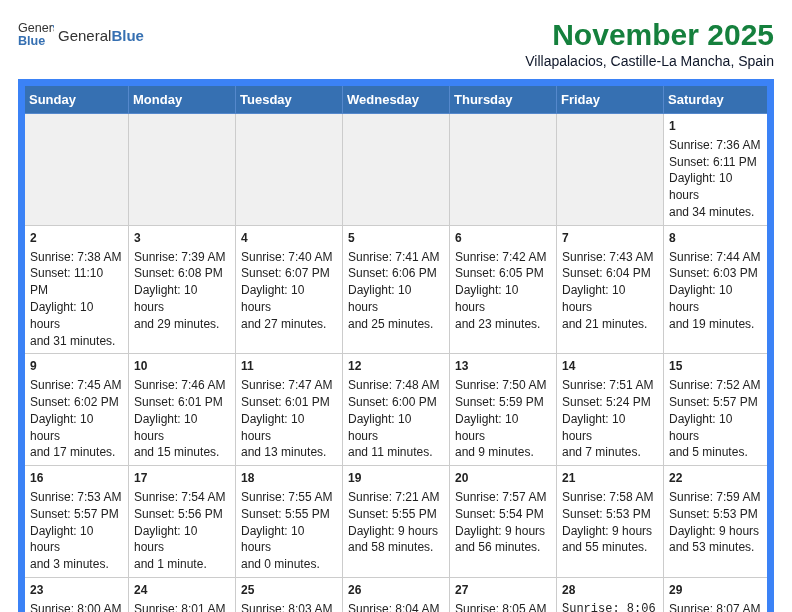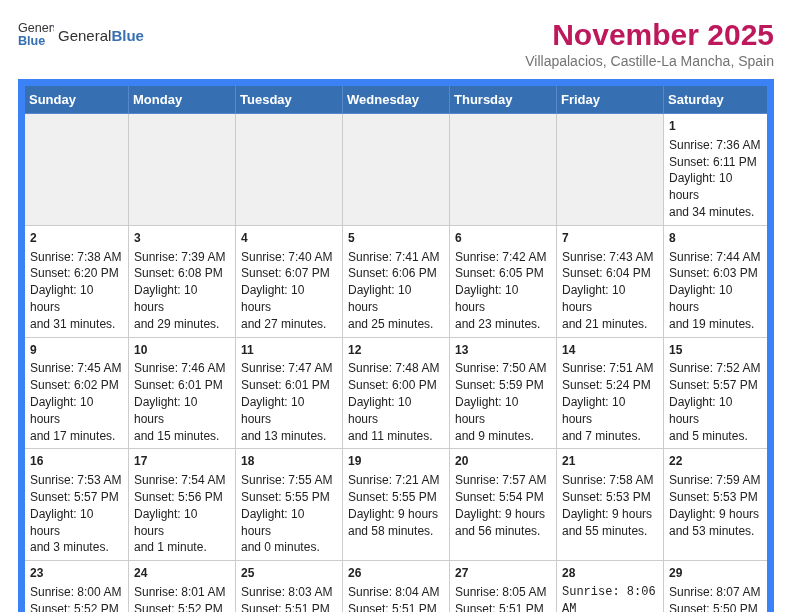--- a/index.html
+++ b/index.html
@@ -29,26 +29,26 @@
     .logo-icon {
       width: 36px;
       height: 36px;
     }
     .title-block {
       text-align: right;
     }
     .month-title {
       font-size: 30px;
       font-weight: bold;
-      color: #be185d;
+      color: #15803d;
       line-height: 1.1;
     }
     .location {
       font-size: 14px;
-      color: #737373;
+      color: #0f172a;
       margin-top: 2px;
     }
     .calendar {
       width: 100%;
       border-collapse: collapse;
       border: 7px solid #3b82f6;
     }
     .calendar th {
       background: #3670b2;
       color: #fff;
@@ -133,21 +133,21 @@
             <div class="day-info" style="white-space: pre-line;">Sunrise: 7:36 AM
 Sunset: 6:11 PM
 Daylight: 10 hours
 and 34 minutes.</div>
           </td>
         </tr>
         <tr>
           <td>
             <span class="day-num">2</span>
             <div class="day-info" style="white-space: pre-line;">Sunrise: 7:38 AM
-Sunset: 6:20 PM
+Sunset: 11:10 PM
 Daylight: 10 hours
 and 31 minutes.</div>
           </td>
           <td>
             <span class="day-num">3</span>
             <div class="day-info" style="white-space: pre-line;">Sunrise: 7:39 AM
 Sunset: 6:08 PM
 Daylight: 10 hours
 and 29 minutes.</div>
           </td>

